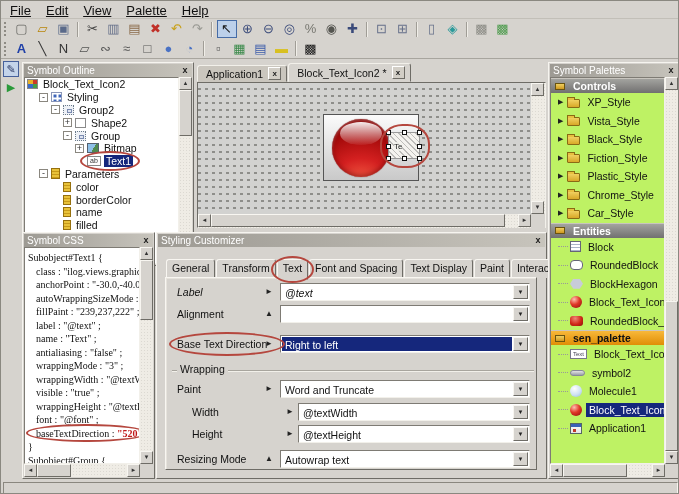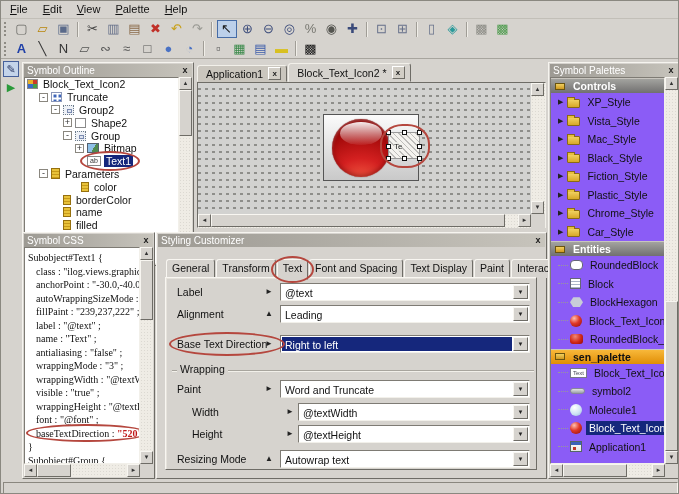--- a/index.html
+++ b/index.html
@@ -4,21 +4,21 @@
 <style>
   html,body{margin:0;padding:0;}
   #app{position:relative;width:679px;height:494px;background:#d6d3ce;
        font-family:"Liberation Sans",sans-serif;font-size:11px;color:#111;
        border:1px solid #8a8880;box-sizing:border-box;overflow:hidden;}
   *{box-sizing:border-box;}
 
   
   .menubar{position:absolute;left:0;top:0;width:679px;height:18px;background:#d6d3ce;
            border-bottom:1px solid #c2bfb8;padding-left:2px;}
-  .menu-item{display:inline-block;padding:2px 8px 2px 7px;font-size:11px;cursor:default;}
+  .menu-item{display:inline-block;padding:2px 8px 2px 7px;font-size:13px;cursor:default;text-decoration:underline;}
   .menu-item::first-letter{text-decoration:underline;}
   .tbrow{position:absolute;left:0;width:679px;height:20px;background:#d6d3ce;display:flex;align-items:center;}
   .tb1{top:18px;} .tb2{top:38px;border-bottom:1px solid #a8a59e;}
   .tgrip{width:5px;height:16px;margin:0 3px 0 2px;background-image:radial-gradient(circle,#8e8b84 1px,transparent 1.2px);background-size:4px 4px;}
   .tsep{width:2px;height:15px;margin:0 3px;border-left:1px solid #a09d96;border-right:1px solid #f0eee8;}
   .tbi{width:20px;height:18px;display:inline-flex;align-items:center;justify-content:center;margin:0 0.5px;border:1px solid transparent;}
   .tbi .tbg{font-size:13px;line-height:16px;}
   .tbisel{background:#bcd0ea;border:1px solid #466ca6;}
 
   
@@ -290,21 +290,21 @@
     <div class="ptitle">Symbol Outline</div>
     <div class="pclose">x</div>
     <div class="pbody" style="left:1px;top:14px;right:14px;bottom:1px;" id="treebody">
         <div class="trow" style="padding-left: 2px;">
           <span class="ti ti-symbol"></span>
           <span class="tlabel">Block_Text_Icon2</span>
         </div>
         <div class="trow" style="padding-left: 14px;">
           <span class="texp">-</span>
           <span class="ti ti-elements"></span>
-          <span class="tlabel">Truncate</span>
+          <span class="tlabel">Styling</span>
         </div>
         <div class="trow" style="padding-left: 26px;">
           <span class="texp">-</span>
           <span class="ti ti-group"></span>
           <span class="tlabel">Group2</span>
         </div>
         <div class="trow" style="padding-left: 38px;">
           <span class="texp">+</span>
           <span class="ti ti-shape"></span>
           <span class="tlabel">Shape2</span>
@@ -322,21 +322,21 @@
         <div class="trow" style="padding-left: 50px;">
           <span class="tspc"></span>
           <span class="ti ti-text">ab</span>
           <span class="tlabel sel annotated">Text1</span>
         </div>
         <div class="trow" style="padding-left: 14px;">
           <span class="texp">-</span>
           <span class="ti ti-parameters"></span>
           <span class="tlabel">Parameters</span>
         </div>
-        <div class="trow" style="padding-left: 44px;">
+        <div class="trow" style="padding-left: 26px;">
           <span class="tspc"></span>
           <span class="ti ti-param"></span>
           <span class="tlabel">color</span>
         </div>
         <div class="trow" style="padding-left: 26px;">
           <span class="tspc"></span>
           <span class="ti ti-param"></span>
           <span class="tlabel">borderColor</span>
         </div>
         <div class="trow" style="padding-left: 26px;">
@@ -412,33 +412,32 @@
       <div class="sbb" style="right:0;top:0;">►</div>
     </div>
   </div>
 
   <div class="panel" style="left:155px;top:231px;width:391px;height:247px;">
     <div class="ptitle">Styling Customizer</div>
     <div class="pclose">x</div>
     <div class="ctabs" id="ctabs"><span class="ctab">General</span><span class="ctab">Transform</span><span class="ctab active annotated">Text</span><span class="ctab">Font and Spacing</span><span class="ctab">Text Display</span><span class="ctab">Paint</span><span class="ctab">Interactor</span><span class="ctab">Expert</span></div>
     <div class="tabpage"></div>
     <div id="fields">
-        <div class="frow" style="top: 50px;">
+        <div class="frow" style="top: 50px; font-style: italic;">
           <span class="flabel">Label</span>
           <span class="farr">►</span>
           <div class="combo">
             <span class="val">@text</span>
             <span class="dd">▼</span>
           </div>
         </div>
         <div class="frow" style="top: 72px;">
           <span class="flabel">Alignment</span>
           <span class="farr">▲</span>
           <div class="combo">
-            <span class="val">Leading</span>
             <span class="dd">▼</span>
           </div>
         </div>
         <div class="frow" style="top: 102px;"><span class="flabel annotated">Base Text Direction</span><span class="farr">►</span><div class="combo hl">
             <span class="val">Right to left</span>
             <span class="dd">▼</span>
           </div></div>
         <div class="frow" style="top: 147px;">
           <span class="flabel">Paint</span>
           <span class="farr">►</span>
@@ -474,43 +473,38 @@
         <div class="grow" style="top: 129px;">
           <div class="gline"></div>
           <span class="glabel">Wrapping</span>
         </div>
       </div>
   </div>
 
   <div class="panel" style="left:547px;top:61px;width:132px;height:417px;">
     <div class="ptitle">Symbol Palettes</div>
     <div class="pclose">x</div>
-    <div class="pbody" style="left:1px;top:14px;right:14px;bottom:14px;background:#8b5cf6;" id="palbody">
+    <div class="pbody" style="left:1px;top:14px;right:14px;bottom:14px;background:#bef264;" id="palbody">
         <div class="psec">
           <span class="pi pi-minifolder"></span>
           <span>Controls</span>
         </div>
         <div class="prow">
           <span class="parr">▶</span>
           <span class="pi pi-folder"></span>
           <span class="plabel">XP_Style</span>
         </div>
         <div class="prow">
           <span class="parr">▶</span>
           <span class="pi pi-folder"></span>
           <span class="plabel">Vista_Style</span>
         </div>
         <div class="prow">
           <span class="parr">▶</span>
           <span class="pi pi-folder"></span>
-          <span class="plabel">Mac_Style</span>
-        </div>
-        <div class="prow">
-          <span class="parr">▶</span>
-          <span class="pi pi-folder"></span>
           <span class="plabel">Black_Style</span>
         </div>
         <div class="prow">
           <span class="parr">▶</span>
           <span class="pi pi-folder"></span>
           <span class="plabel">Fiction_Style</span>
         </div>
         <div class="prow">
           <span class="parr">▶</span>
           <span class="pi pi-folder"></span>
@@ -525,27 +519,27 @@
           <span class="parr">▶</span>
           <span class="pi pi-folder"></span>
           <span class="plabel">Car_Style</span>
         </div>
         <div class="psec">
           <span class="pi pi-minifolder"></span>
           <span>Entities</span>
         </div>
         <div class="prow">
           <span class="pdot"></span>
+          <span class="pi pi-block"></span>
+          <span class="plabel">Block</span>
+        </div>
+        <div class="prow">
+          <span class="pdot"></span>
           <span class="pi pi-roundedblock"></span>
           <span class="plabel">RoundedBlock</span>
-        </div>
-        <div class="prow">
-          <span class="pdot"></span>
-          <span class="pi pi-block"></span>
-          <span class="plabel">Block</span>
         </div>
         <div class="prow">
           <span class="pdot"></span>
           <span class="pi pi-hexagon"></span>
           <span class="plabel">BlockHexagon</span>
         </div>
         <div class="prow">
           <span class="pdot"></span>
           <span class="pi pi-redsphere"></span>
           <span class="plabel">Block_Text_Icon</span>

